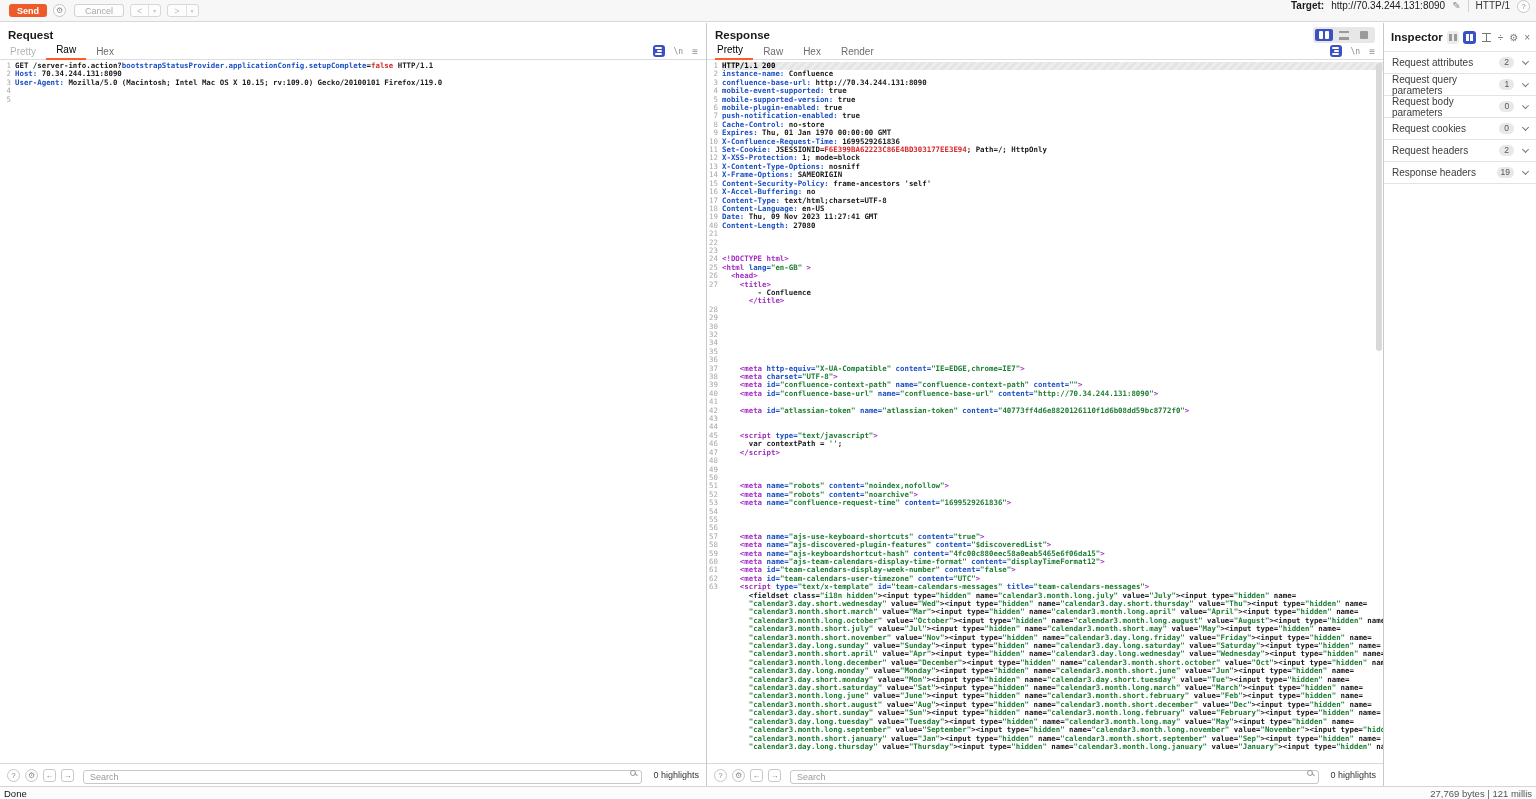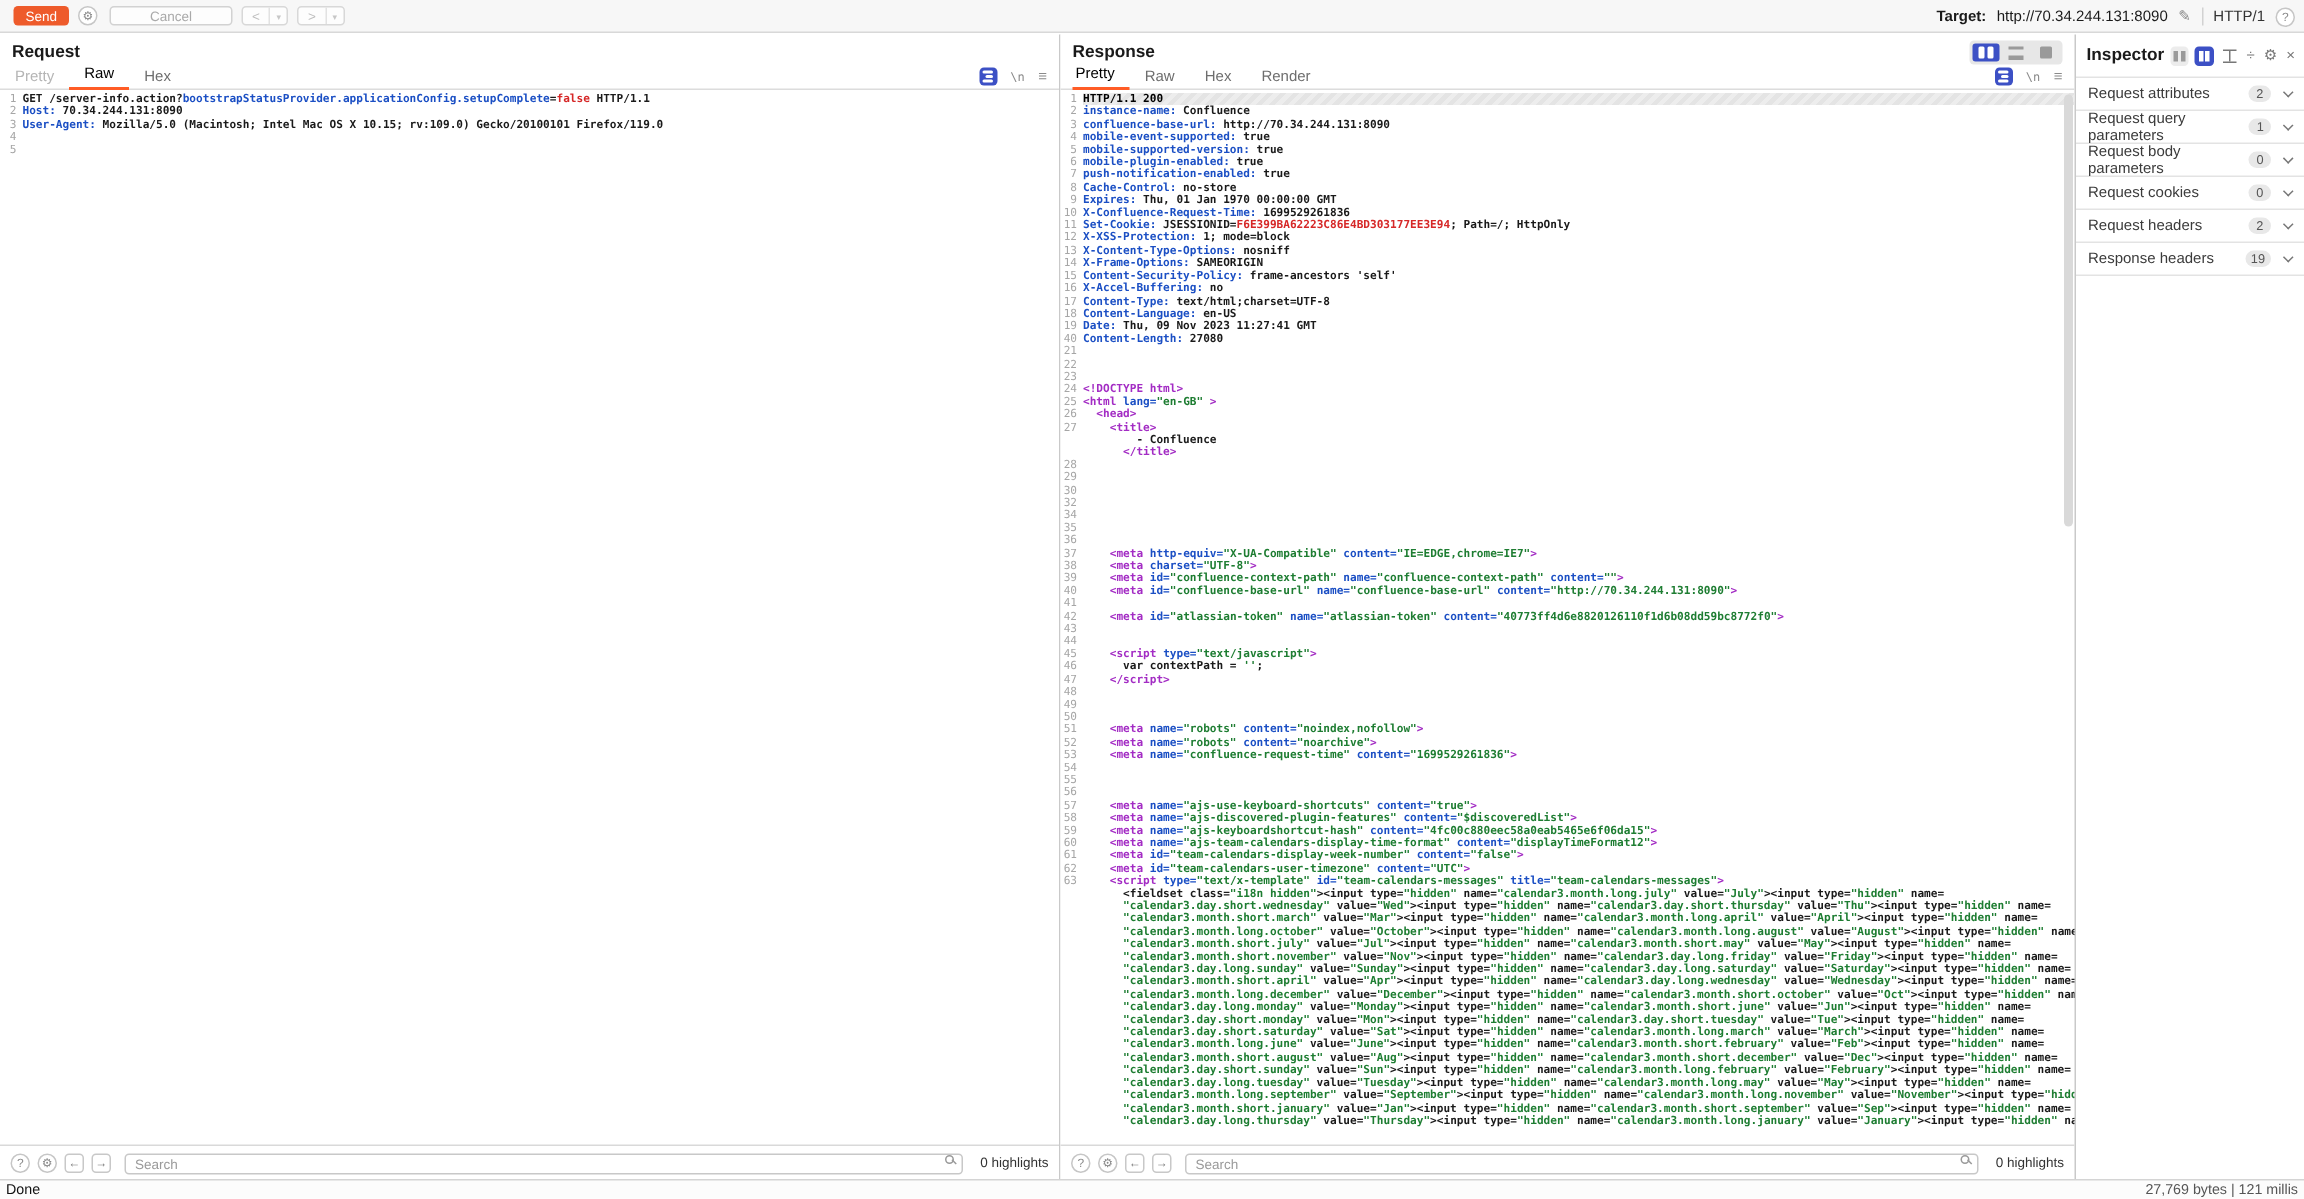--- a/index.html
+++ b/index.html
@@ -2,33 +2,33 @@
 <html><head>
 <meta charset="utf-8">
 <style>
   * { margin:0; padding:0; box-sizing:border-box; }
   html,body { width:1536px; height:799px; overflow:hidden; background:#fff;
     font-family:"Liberation Sans", sans-serif; }
   
   .topbar { height:22px; background:#f7f7f7; border-bottom:1px solid #d8d8d8;
     display:flex; align-items:center; padding:0 6px; position:relative; }
   .btn-send { background:#ee5b2b; color:#fff; border:none; border-radius:3px;
-    font-weight:normal; font-size:9px; height:13px; padding:0 8px; margin-left:3px; cursor:pointer;text-align:center;}
+    font-weight:bold; font-size:9px; height:13px; padding:0 8px; margin-left:3px; cursor:pointer;text-align:center;}
   .circle-btn { width:13px; height:13px; border:1px solid #c6c6c6; border-radius:50%;
     background:#fff; color:#8a8a8a; font-size:8px; display:flex; align-items:center;
     justify-content:center; margin-left:6px; }
   .btn-cancel { background:#fdfdfd; color:#a9a9a9; border:1px solid #d2d2d2; border-radius:3px;
-    font-size:9px; height:13px; padding:0 26px; margin-left:8px; }
+    font-size:9px; height:13px; padding:0 10px; margin-left:8px; }
   .split-btn { display:flex; align-items:stretch; border:1px solid #d8d8d8; border-radius:3px;
     background:#fdfdfd; color:#bdbdbd; font-size:9px; height:13px; margin-left:6px; }
   .split-btn .main { padding:0 6px; display:flex; align-items:center; }
   .split-btn .caret { border-left:1px solid #e2e2e2; padding:0 4px; display:flex;
     align-items:center; font-size:6px; color:#c7c7c7; }
   .top-right { position:absolute; right:6px; top:0; height:22px; display:flex;
-    align-items:center; gap:7px; }
+    align-items:flex-start; gap:7px; }
   .target-label { font-weight:bold; font-size:10px; color:#1a1a1a; }
   .target-url { font-size:10px; color:#1a1a1a; }
   .pencil { color:#8a8a8a; font-size:10px; }
   .vdiv { width:1px; height:12px; background:#d2d2d2; }
   .proto { font-size:10px; color:#333; }
   
   .workspace { position:absolute; top:23px; bottom:13px; left:0; right:0; display:flex; }
   .panel { background:#fff; display:flex; flex-direction:column; min-width:0; }
   .panel.request { width:707px; border-right:1px solid #c9c9c9; }
   .panel.response { flex:1; border-right:1px solid #c9c9c9; position:relative; }

